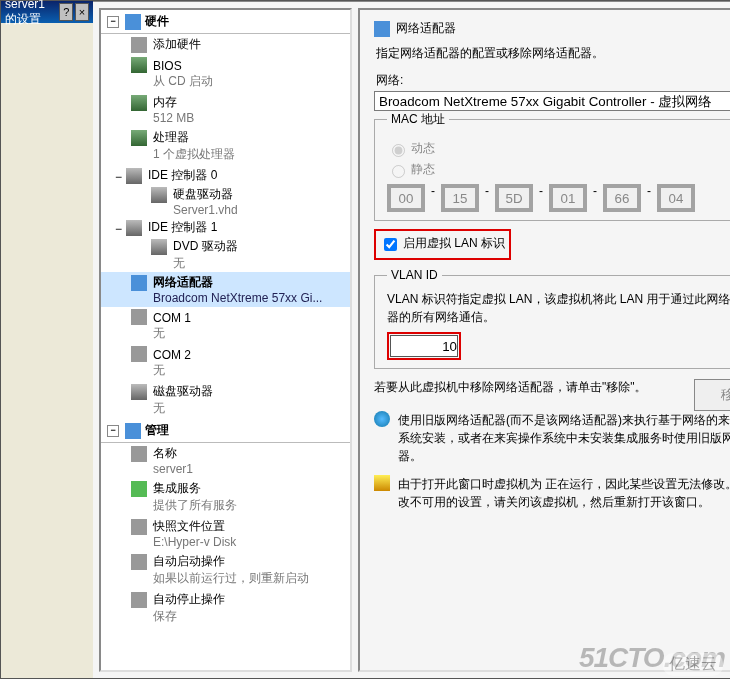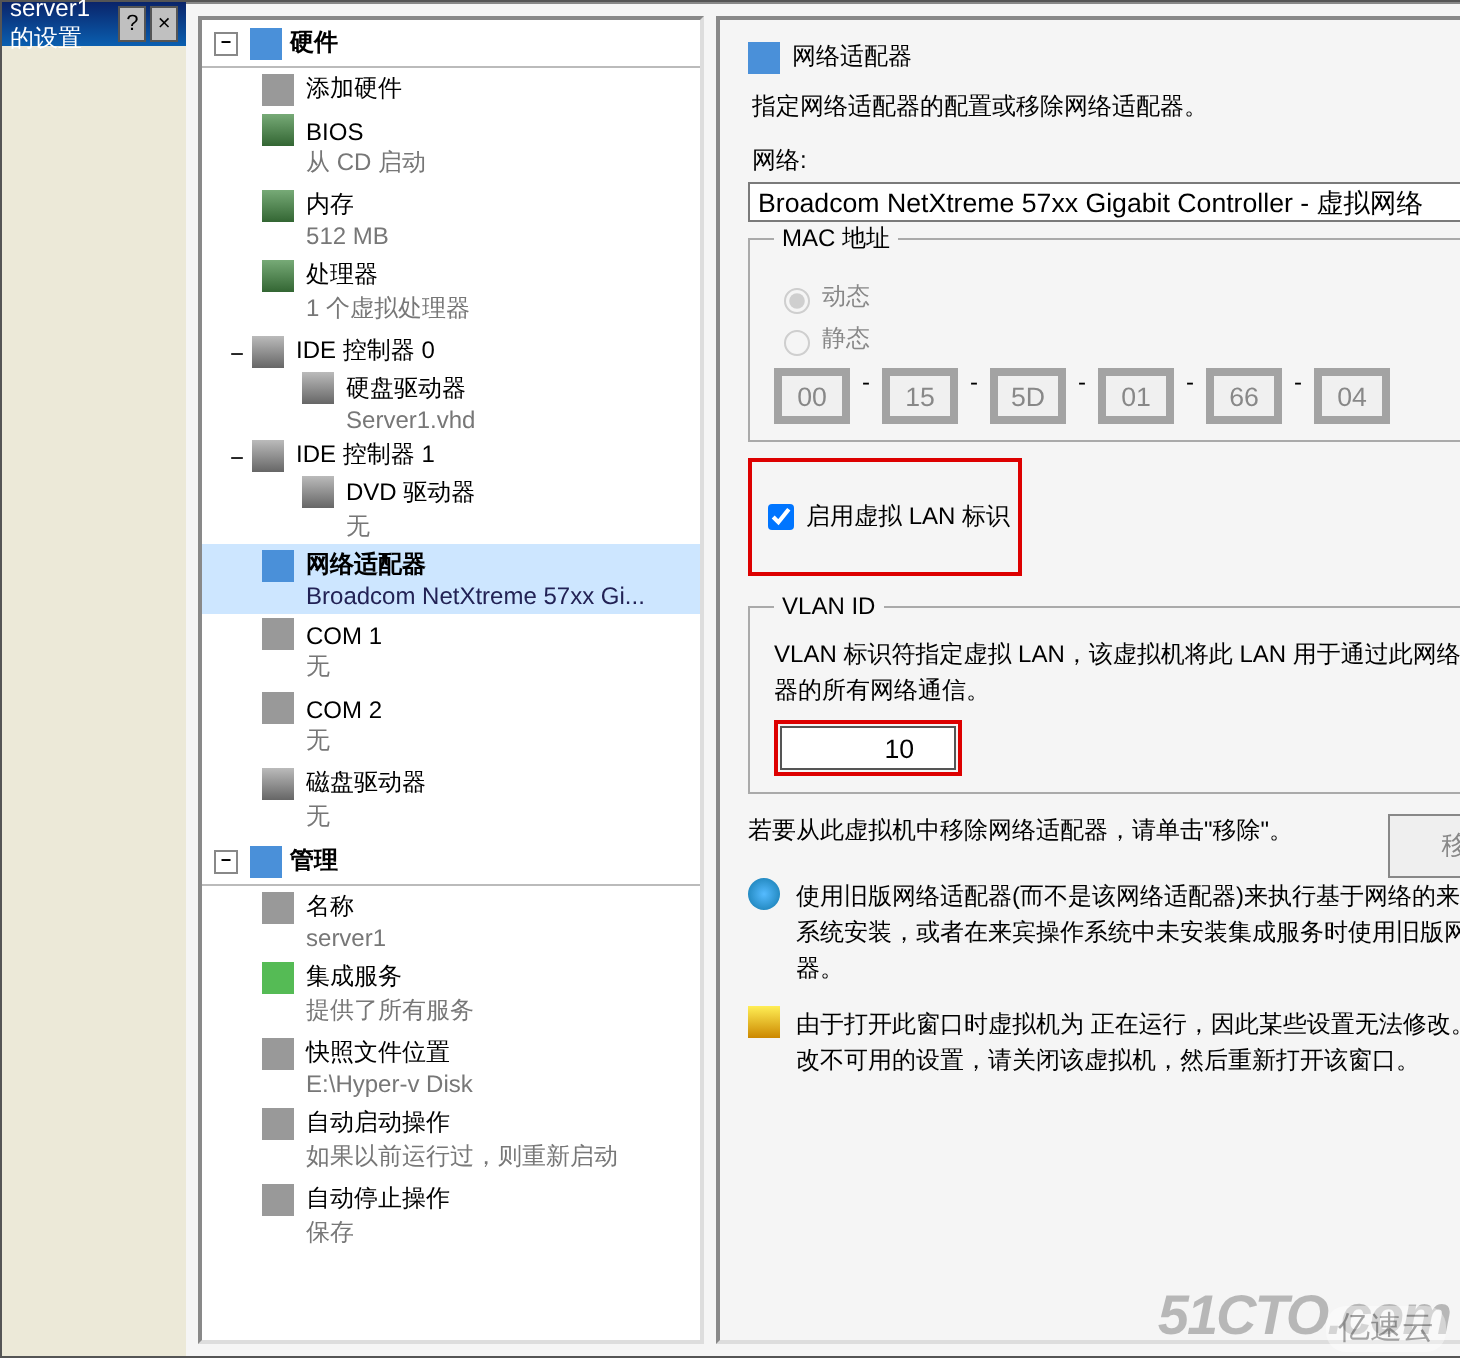--- a/index.html
+++ b/index.html
@@ -12,39 +12,39 @@
 .left{width:249px;border:2px inset #ddd;background:#fff;margin:6px 0 6px 6px;overflow:auto}
 .section-head{display:flex;align-items:center;padding:3px 6px;font-weight:bold;color:#000;border-bottom:1px solid #bbb}
 .section-head .exp{width:10px;height:10px;border:1px solid #888;margin-right:6px;display:flex;align-items:center;justify-content:center;font-size:9px;line-height:1}
 .section-head .hicon{width:16px;height:16px;margin-right:4px;display:inline-block}
 .item{padding:2px 0 2px 30px}
 .item .row1{display:flex;align-items:flex-end}
 .item .iicon{width:16px;height:16px;margin-right:6px;flex:0 0 16px}
 .subtext{color:#777;padding-left:22px}
 .sel{background:#cde6ff}
 .subitem{padding-left:50px}
-.subitem .row1{display:flex;align-items:flex-start}
+.subitem .row1{display:flex;align-items:center}
 .subitem .iicon{width:16px;height:16px;margin-right:6px}
 
 .right{flex:1;margin:6px;border:2px inset #ddd;background:#f5f5f5;padding:10px 14px;position:relative;overflow:hidden}
 .rhead{display:flex;align-items:center;margin-bottom:8px}
 .rhead .iicon{width:16px;height:16px;margin-right:6px}
 .desc{margin:4px 2px 10px}
 .lbl{margin:2px 2px}
 select.net{width:400px;height:20px;border:1px solid #7a7a7a;background:#fff}
 fieldset{border:1px solid #aaa;margin:0 0;padding:8px 12px}
 legend{padding:0 4px}
 .radio-row{margin:4px 0;color:#888}
 .radio-row input{vertical-align:middle;margin-right:6px}
 .macboxes{display:flex;gap:6px;margin-top:6px}
 .macboxes input{width:26px;height:18px;text-align:center;border:4px solid #a3a3a3;background:#f0f0f0;color:#888}
 .chkrow{display:flex;align-items:center;margin:8px 0}
 .chkrow input{margin-right:6px}
-.redbox{border:2px solid #d00;padding:18px 4px;display:inline-flex;align-items:center}
-.vlan-input{width:64px;height:18px;text-align:right;padding-right:20px;border:1px solid #555}
+.redbox{border:2px solid #d00;padding:4px 4px;display:inline-flex;align-items:flex-start}
+.vlan-input{width:64px;height:18px;text-align:right;padding-right:0;border:1px solid #555}
 .redbox2{border:2px solid #d00;display:inline-block;padding:1px}
 .removep{margin:10px 0}
 .btn-remove{float:right;width:80px;height:32px;border:1px solid #888;background:#efefef;color:#888}
 .msg{display:flex;margin:10px 0;clear:both}
 .msg .micon{width:16px;height:16px;margin-right:8px;flex:0 0 16px}
 .msg .mtext{flex:1;line-height:1.5}
 .footer{height:40px;display:flex;align-items:center;justify-content:flex-end;padding:0 14px;border-top:1px solid #aaa;background:#ece9d8}
 .footer button{width:80px;height:20px;margin-left:10px;border:7px solid #0369a1;background:#efefef}
 
 .ic-blue{background:#4a90d9}

